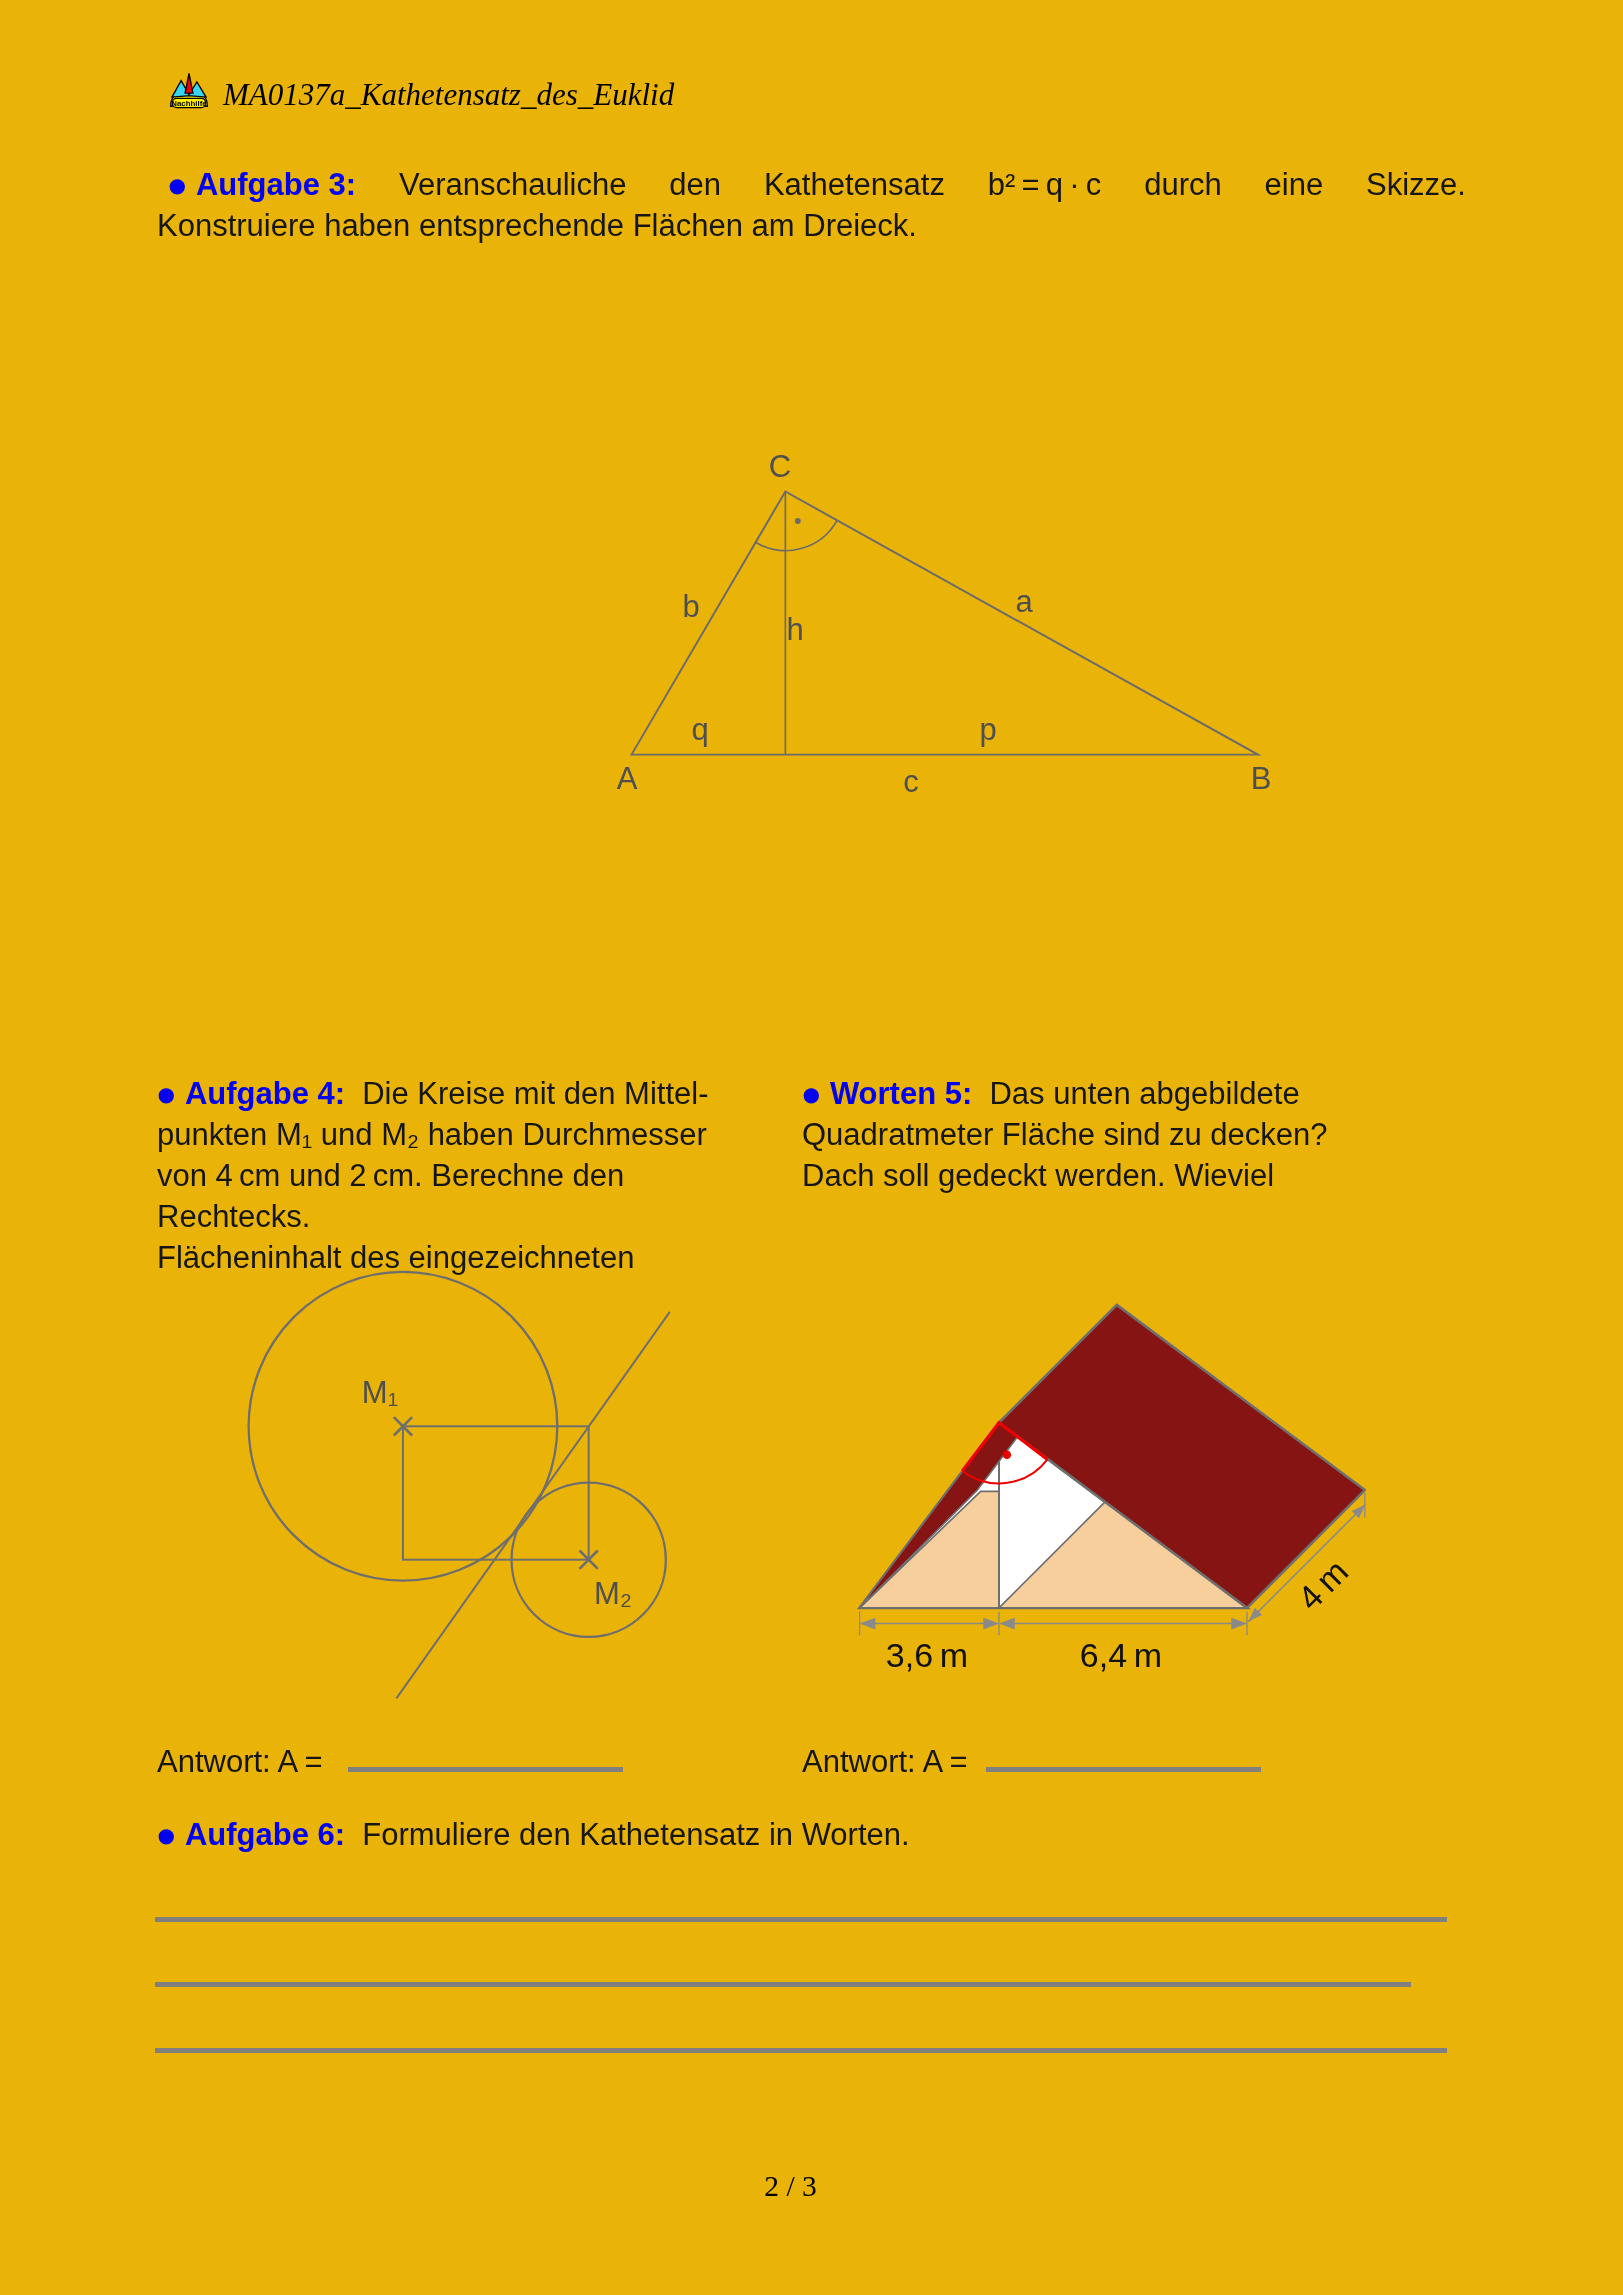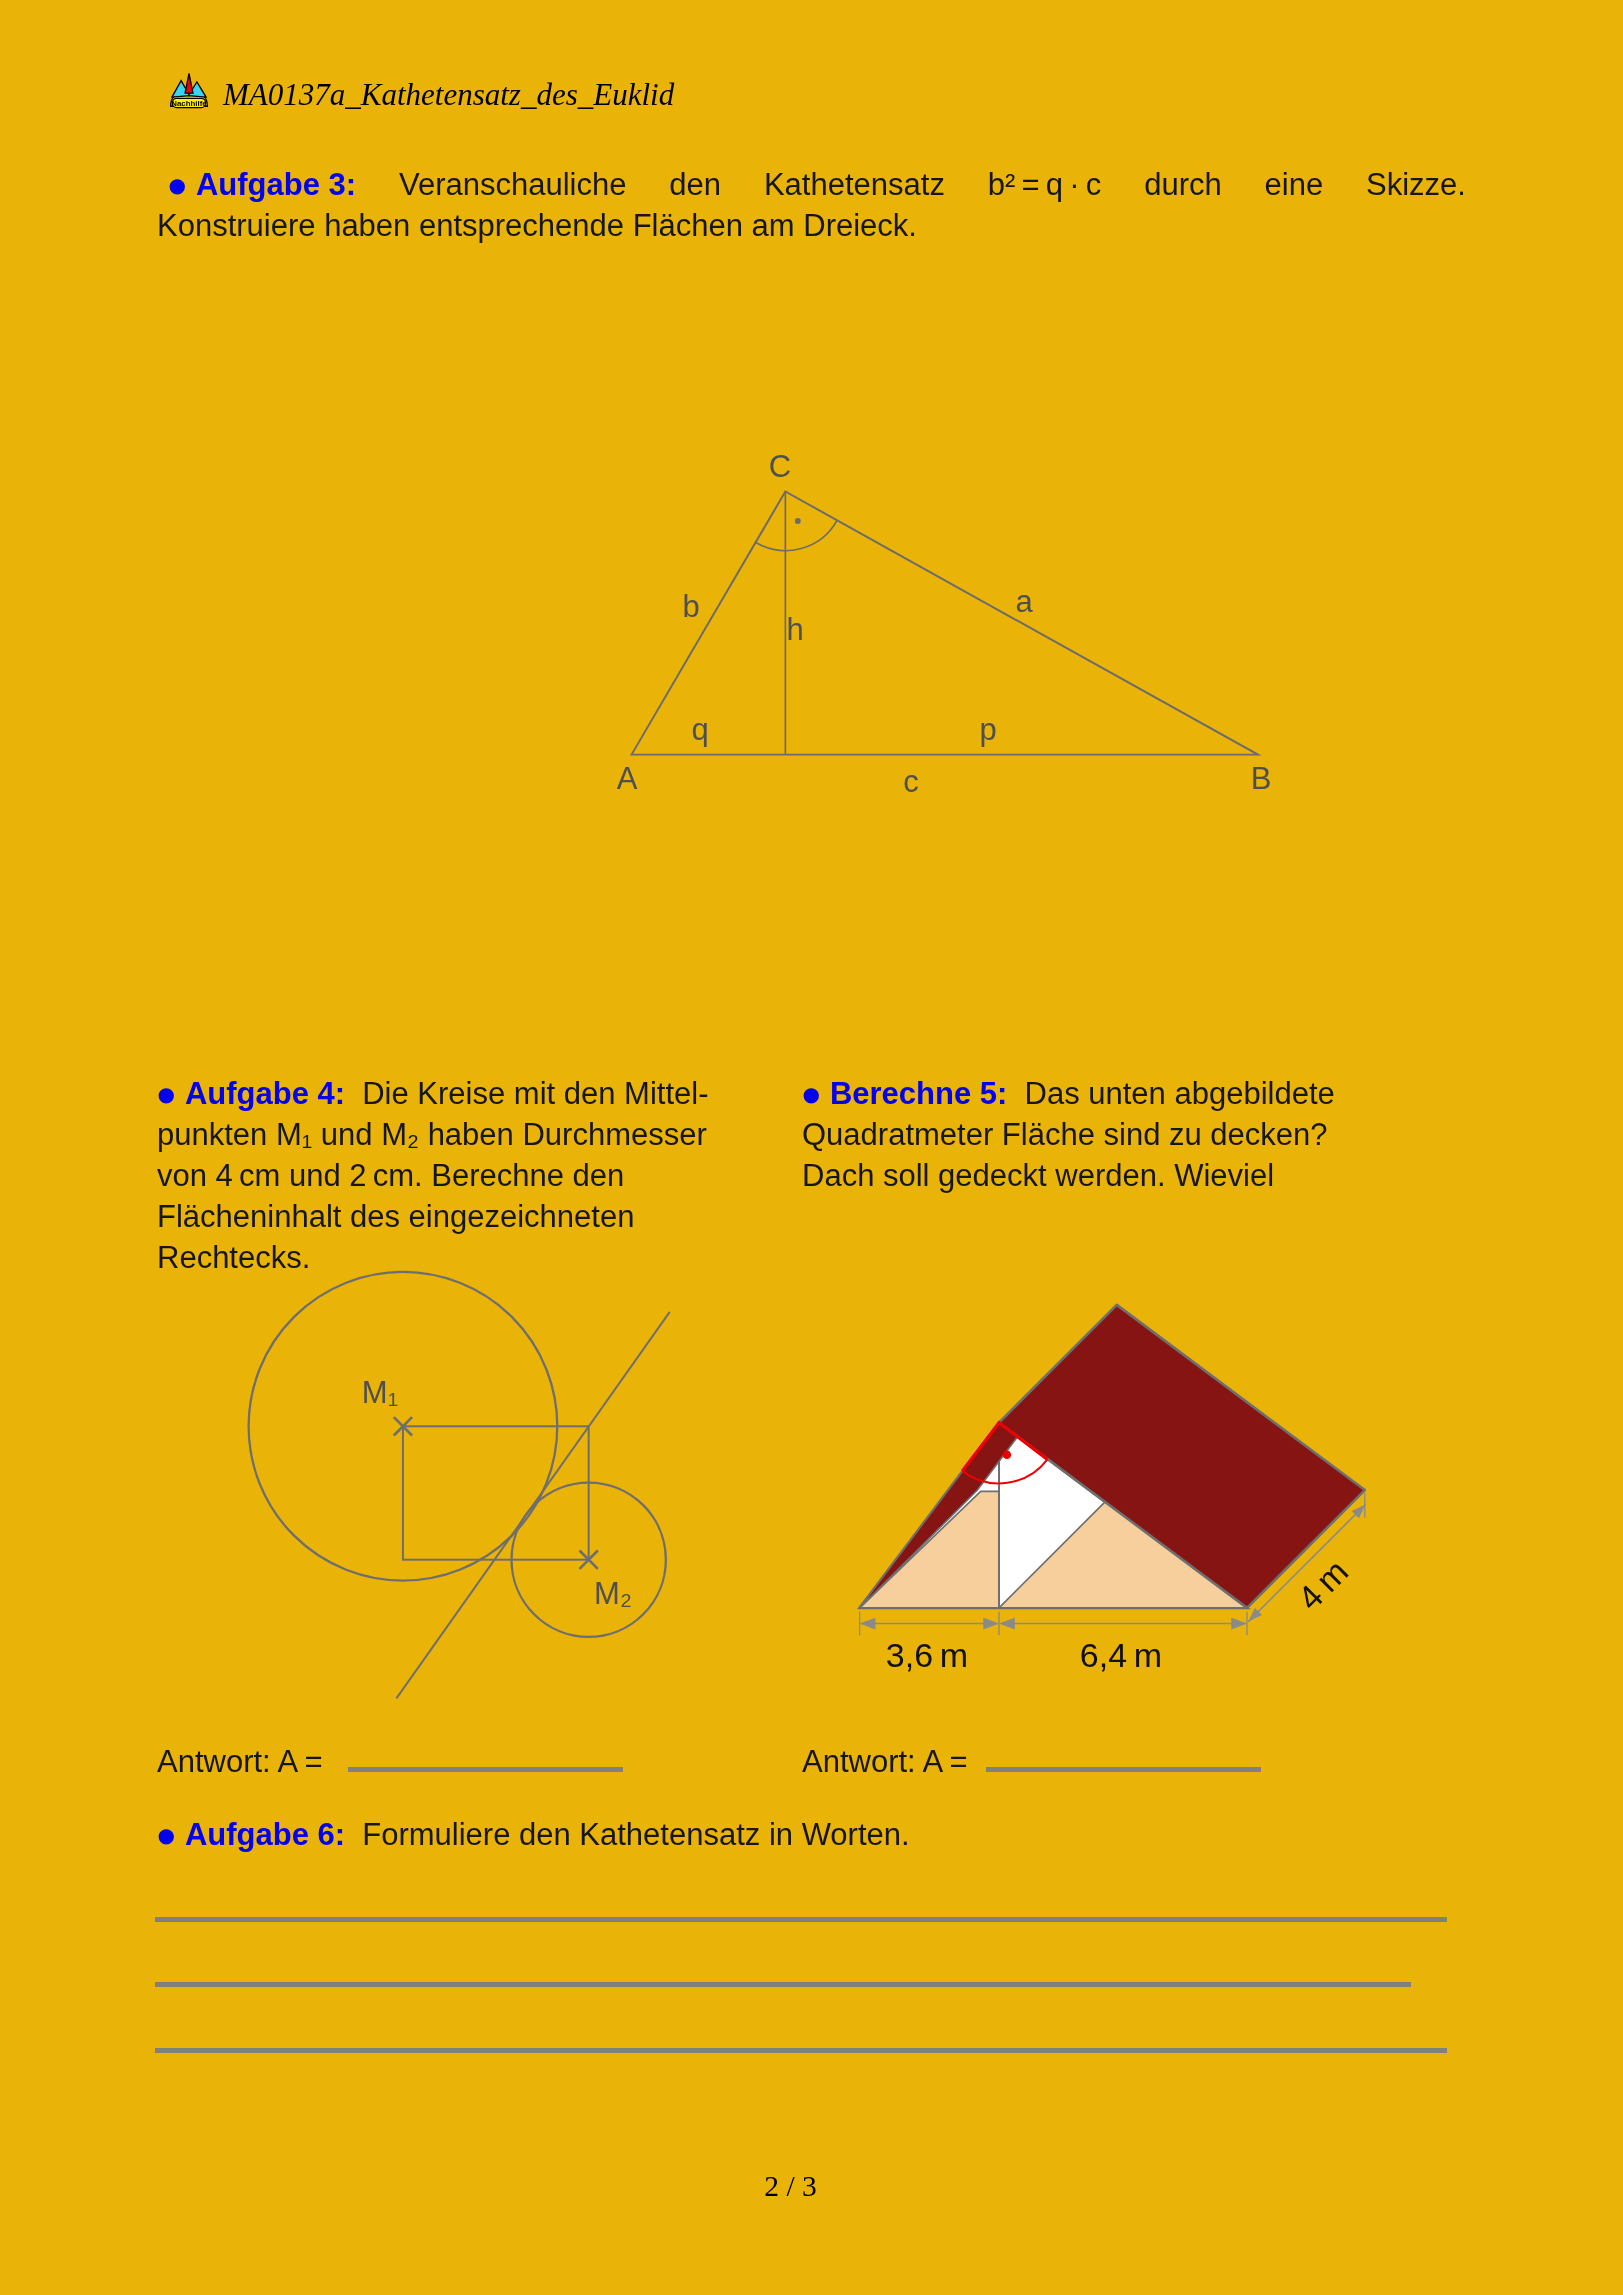--- a/index.html
+++ b/index.html
@@ -72,28 +72,28 @@
   <span class="diagram-label" style="left:911px;top:782px;">c</span>
 
   <div class="abs body-text" style="left:157px;top:1073px;">
     <div>
       <span class="blue">
         <span class="bullet">●</span><span class="lbl-gap">Aufgabe 4:</span>
       </span><span class="txt-gap">Die Kreise mit den Mittel-</span>
     </div>
     <div>punkten M₁ und M₂ haben Durchmesser</div>
     <div>von 4 cm und 2 cm. Berechne den</div>
+    <div>Rechtecks.</div>
     <div>Flächeninhalt des eingezeichneten</div>
-    <div>Rechtecks.</div>
   </div>
 
   <div class="abs body-text" style="left:802px;top:1073px;">
     <div>
       <span class="blue">
-        <span class="bullet">●</span><span class="lbl-gap">Berechne 5:</span>
+        <span class="bullet">●</span><span class="lbl-gap">Worten 5:</span>
       </span><span class="txt-gap">Das unten abgebildete</span>
     </div>
     <div>Quadratmeter Fläche sind zu decken?</div>
     <div>Dach soll gedeckt werden. Wieviel</div>
   </div>
 
   <svg class="abs" style="left:229px;top:1231px;" width="497" height="524" viewBox="350 1880 760 800">
     <circle cx="616" cy="2178" r="236" fill="none" stroke="#6e6e6e" stroke-width="3.5"></circle>
     <circle cx="900" cy="2382" r="118" fill="none" stroke="#6e6e6e" stroke-width="3.5"></circle>
     <rect x="616" y="2178" width="284" height="204" fill="none" stroke="#6e6e6e" stroke-width="3"></rect>

